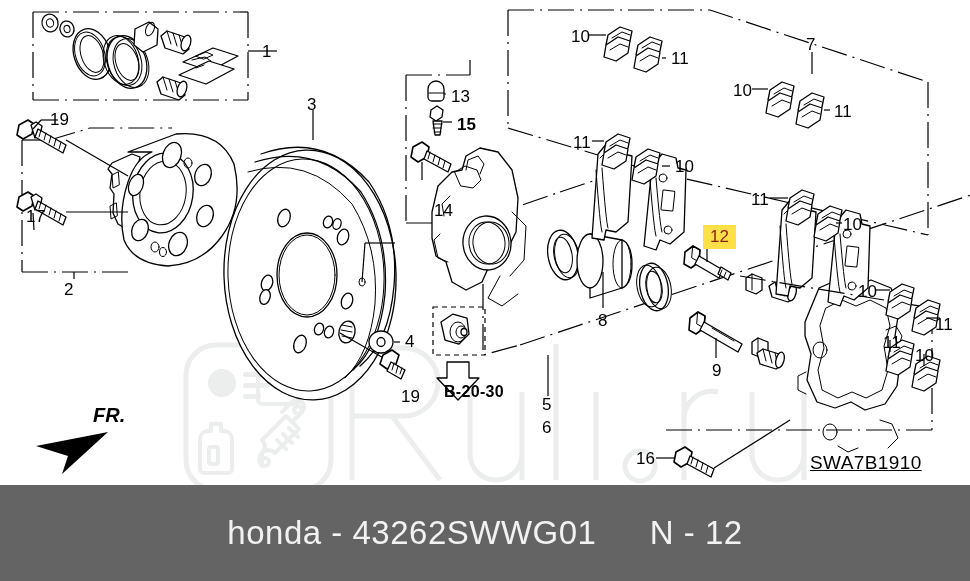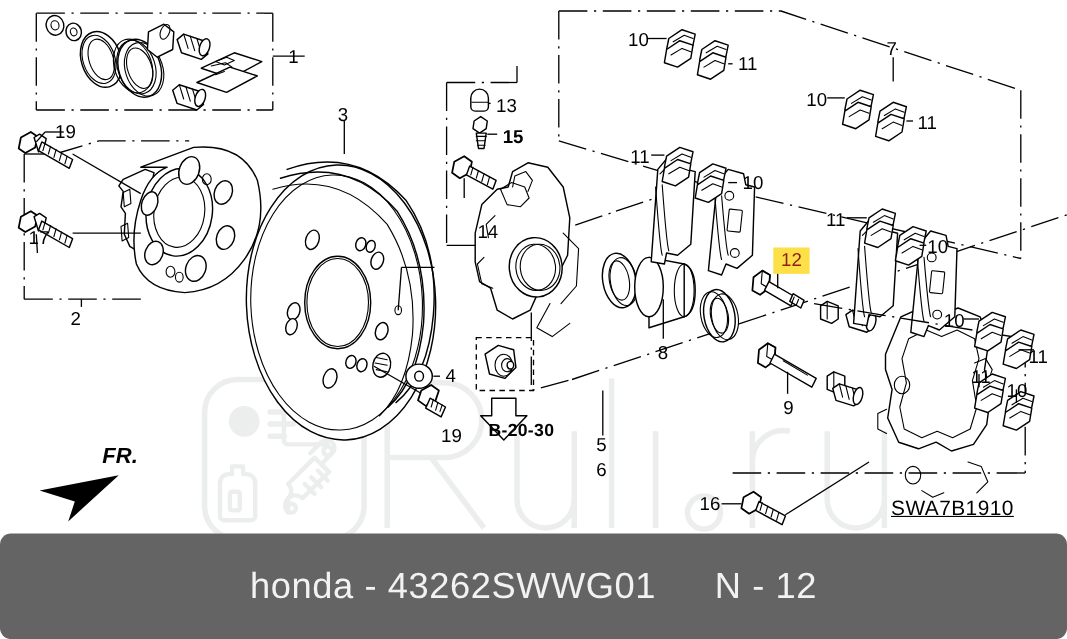--- a/index.html
+++ b/index.html
@@ -48,21 +48,21 @@
     position:absolute;
     font-family:"Liberation Sans", sans-serif;
     font-size:20px;font-weight:bold;font-style:italic;color:#000;
     white-space:nowrap;
   }
 
   
   #bottombar{
     position:absolute;left:0;top:485px;width:970px;height:96px;
     background:#646464;
-    display:flex;align-items:center;justify-content:center;border-radius:10px;
+    display:flex;align-items:center;justify-content:center;
   }
   #bottombar .caption{
     font-family:"Liberation Sans", sans-serif;
     font-size:33px;color:#f2f2f2;white-space:nowrap;letter-spacing:.5px;
   }
   #bottombar .caption .gap{display:inline-block;width:34px;}
 </style>
 </head>
 <body>
 

